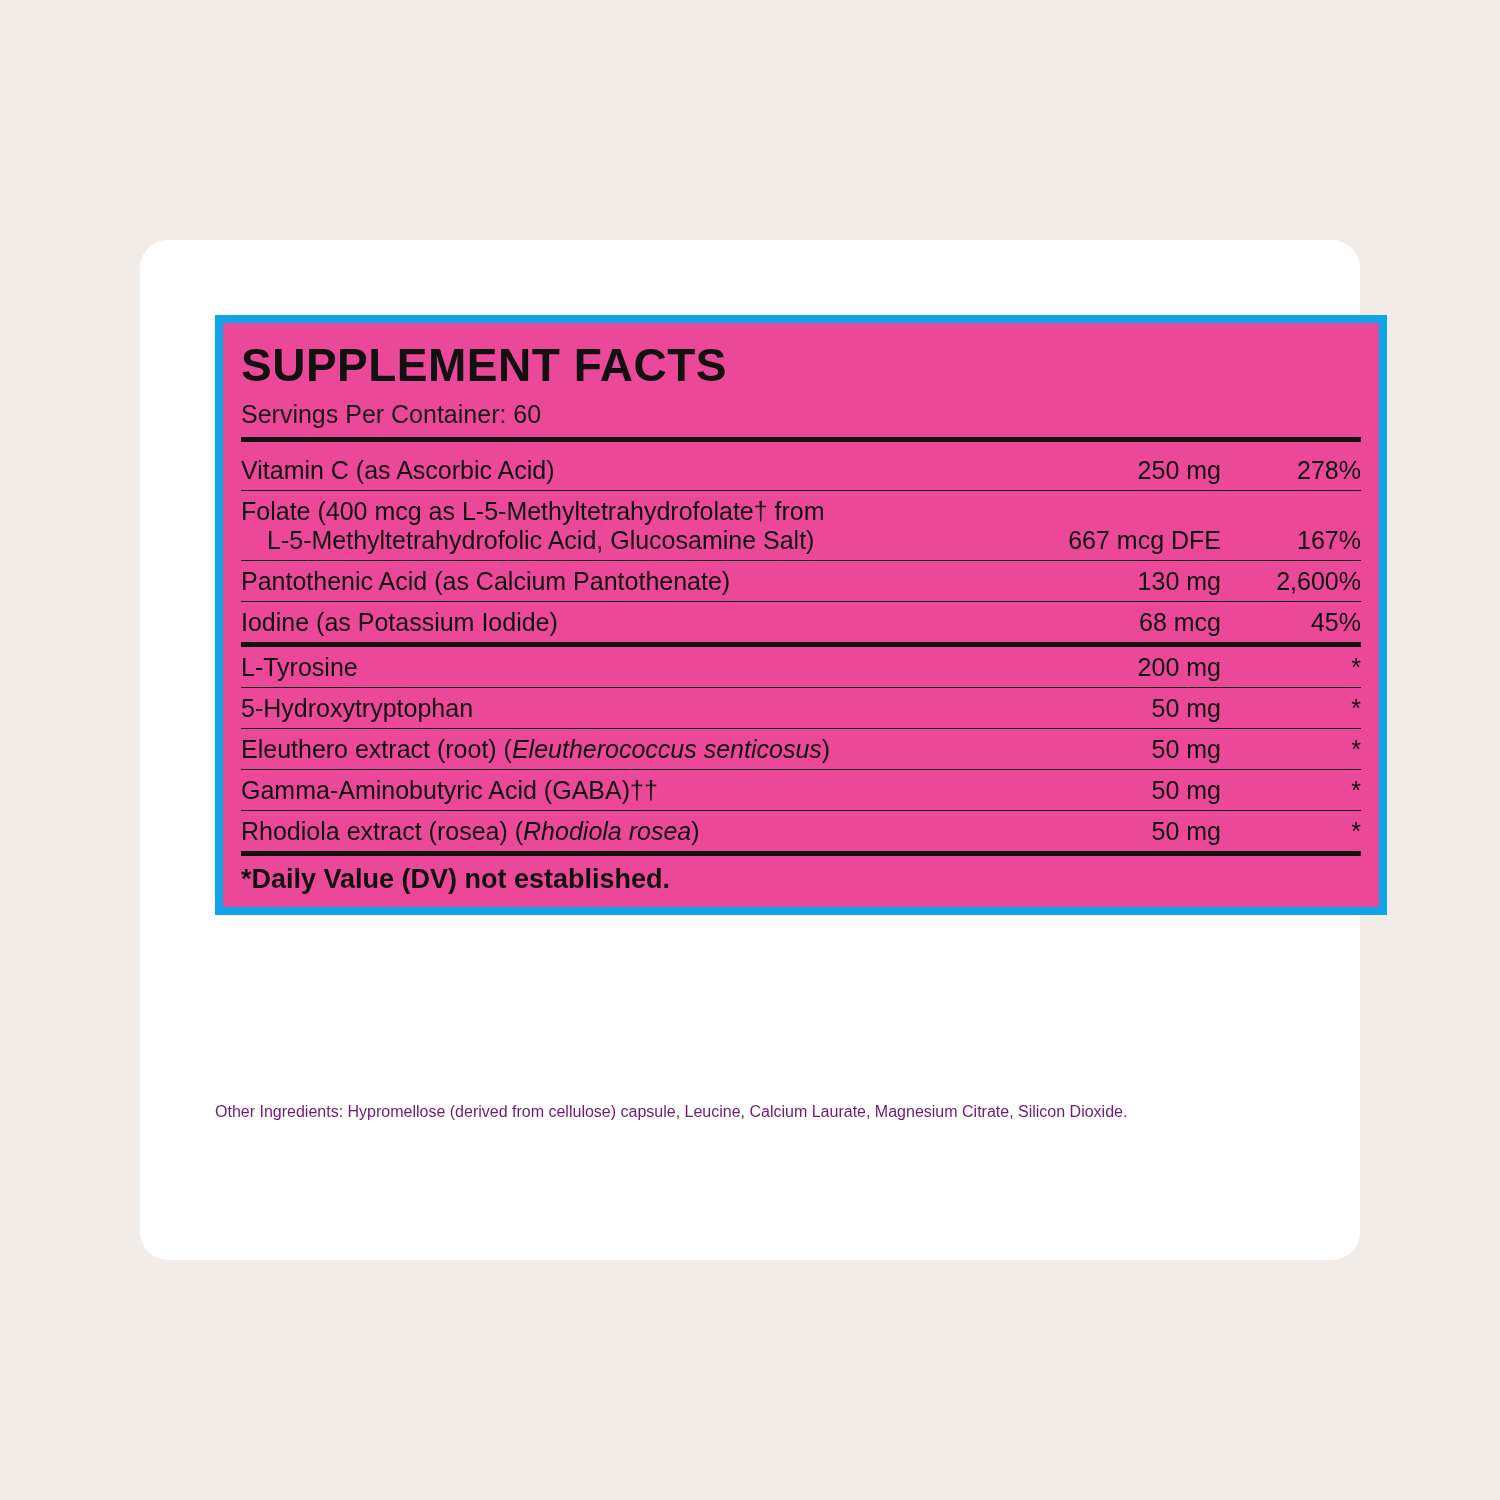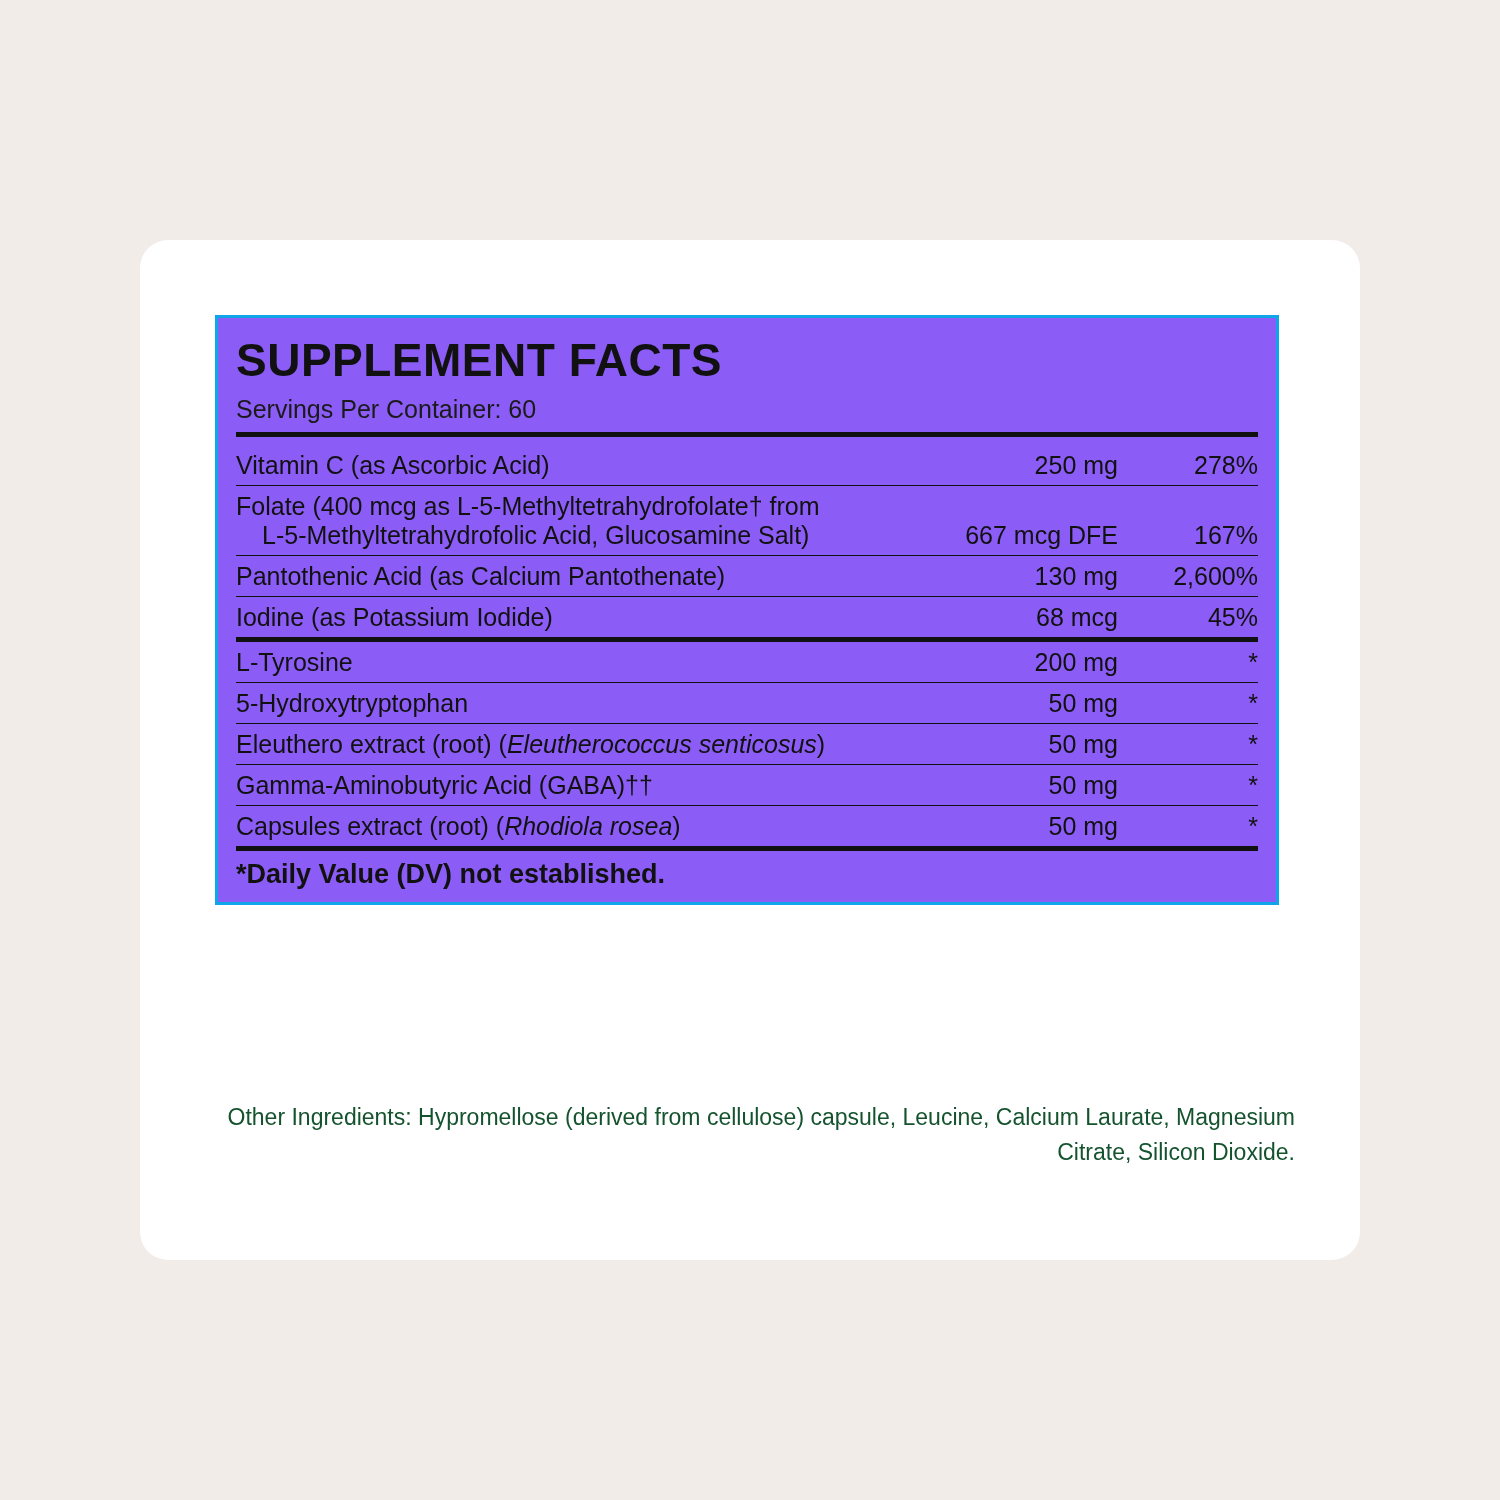--- a/index.html
+++ b/index.html
@@ -19,25 +19,25 @@
     top: 240px;
     width: 1220px;
     height: 1020px;
     background: #ffffff;
     border-radius: 28px;
   }
   .panel {
     position: absolute;
     left: 75px;
     top: 75px;
-    width: 1064px;
+    width: 1172px;
     box-sizing: border-box;
-    border: 3px solid #0ea5e9;
+    border: 8px solid #0ea5e9;
     padding: 14px 18px 10px 18px;
-    background: #8b5cf6;
+    background: #ec4899;
   }
   .title {
     font-size: 46px;
     font-weight: bold;
     letter-spacing: 0.5px;
     color: #111111;
     line-height: 1.08;
     margin: 4px 0 6px 0;
   }
   .serving {
@@ -85,24 +85,23 @@
   }
   .indent {
     display: block;
     padding-left: 26px;
   }
   .other {
     position: absolute;
     left: 75px;
     top: 860px;
     width: 1080px;
-    font-size: 23px;
+    font-size: 16px;
     line-height: 1.5;
-    color: #14532d;
-    text-align: right;
+    color: #701a75;
   }
   i { font-style: italic; }
 </style>
 </head>
 <body>
 
 <div class="card">
 
   <div class="panel">
 
@@ -161,21 +160,21 @@
         <td class="dv">*</td>
       </tr>
 
       <tr>
         <td class="name">Gamma-Aminobutyric Acid (GABA)††</td>
         <td class="amt">50 mg</td>
         <td class="dv">*</td>
       </tr>
 
       <tr class="last">
-        <td class="name"><span>Capsules extract (root) (</span><i>Rhodiola rosea</i><span>)</span></td>
+        <td class="name"><span>Rhodiola extract (rosea) (</span><i>Rhodiola rosea</i><span>)</span></td>
         <td class="amt">50 mg</td>
         <td class="dv">*</td>
       </tr>
     </tbody>
       </table>
 
     <div class="footnote">*Daily Value (DV) not established.</div>
   </div>
 
   <div class="other">Other Ingredients: Hypromellose (derived from cellulose) capsule, Leucine, Calcium Laurate, Magnesium Citrate, Silicon Dioxide.</div>

